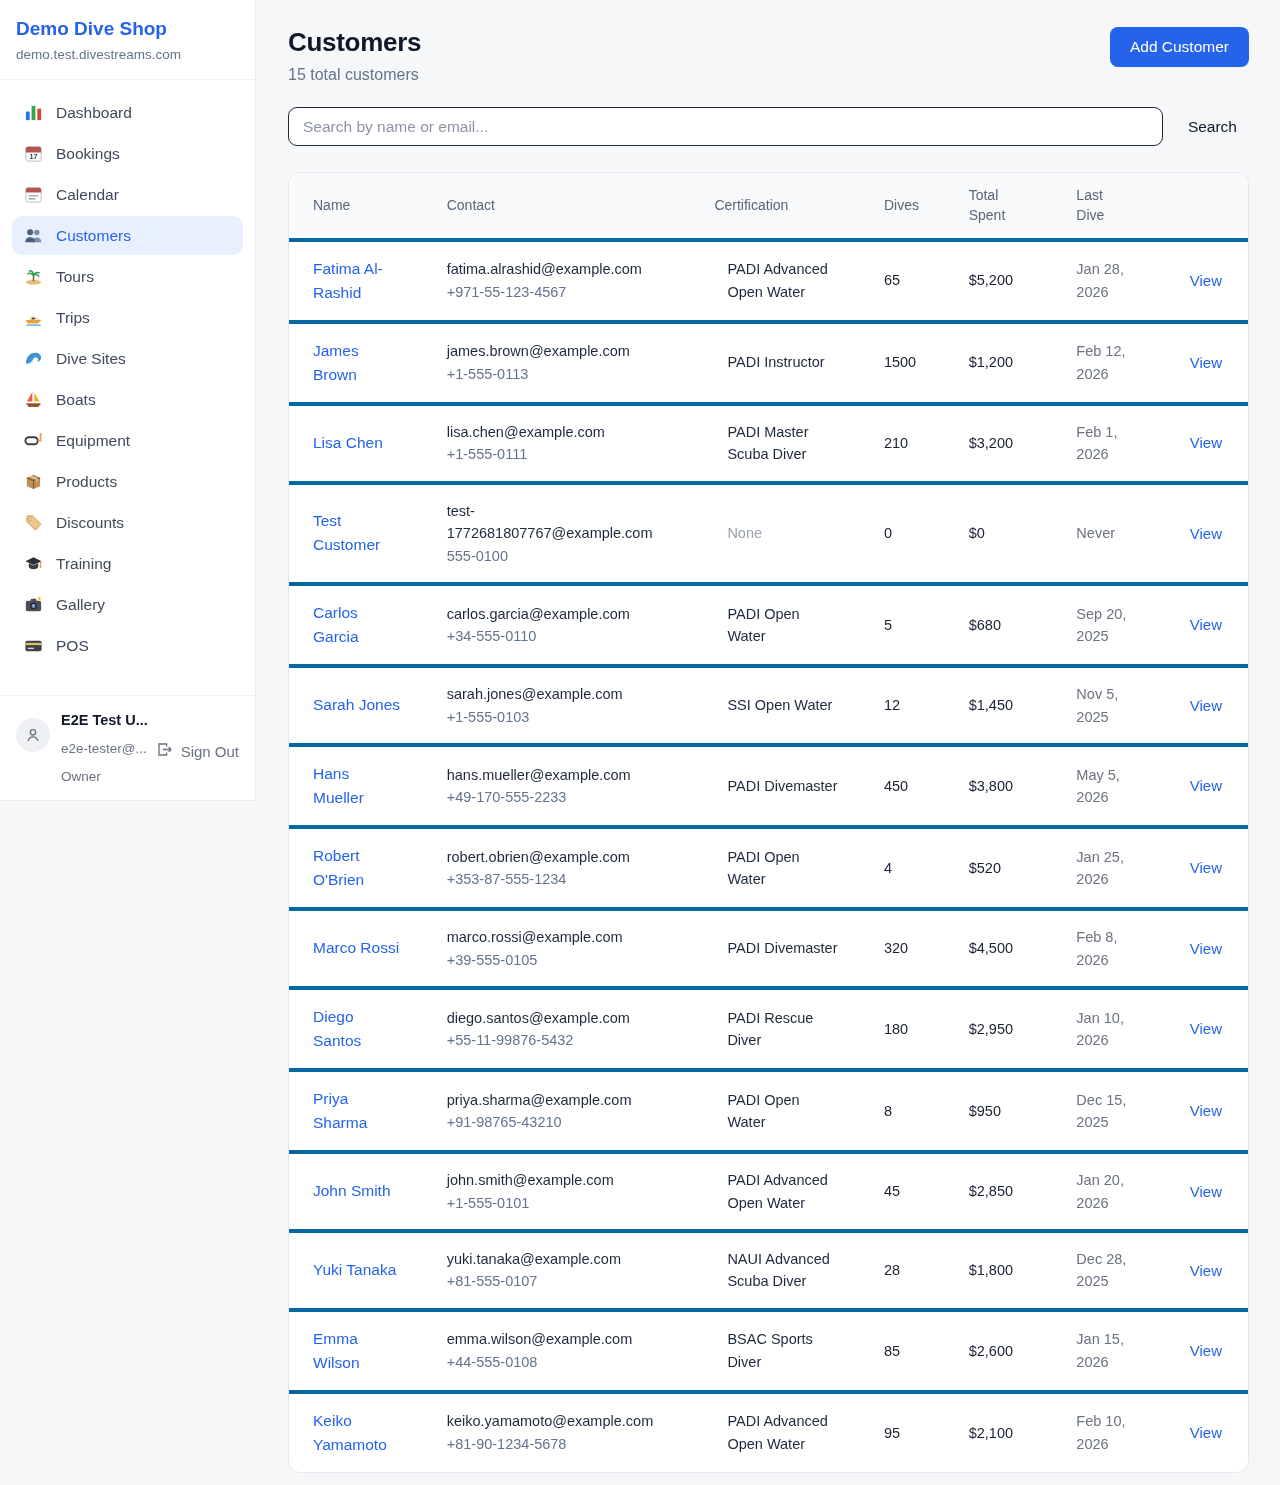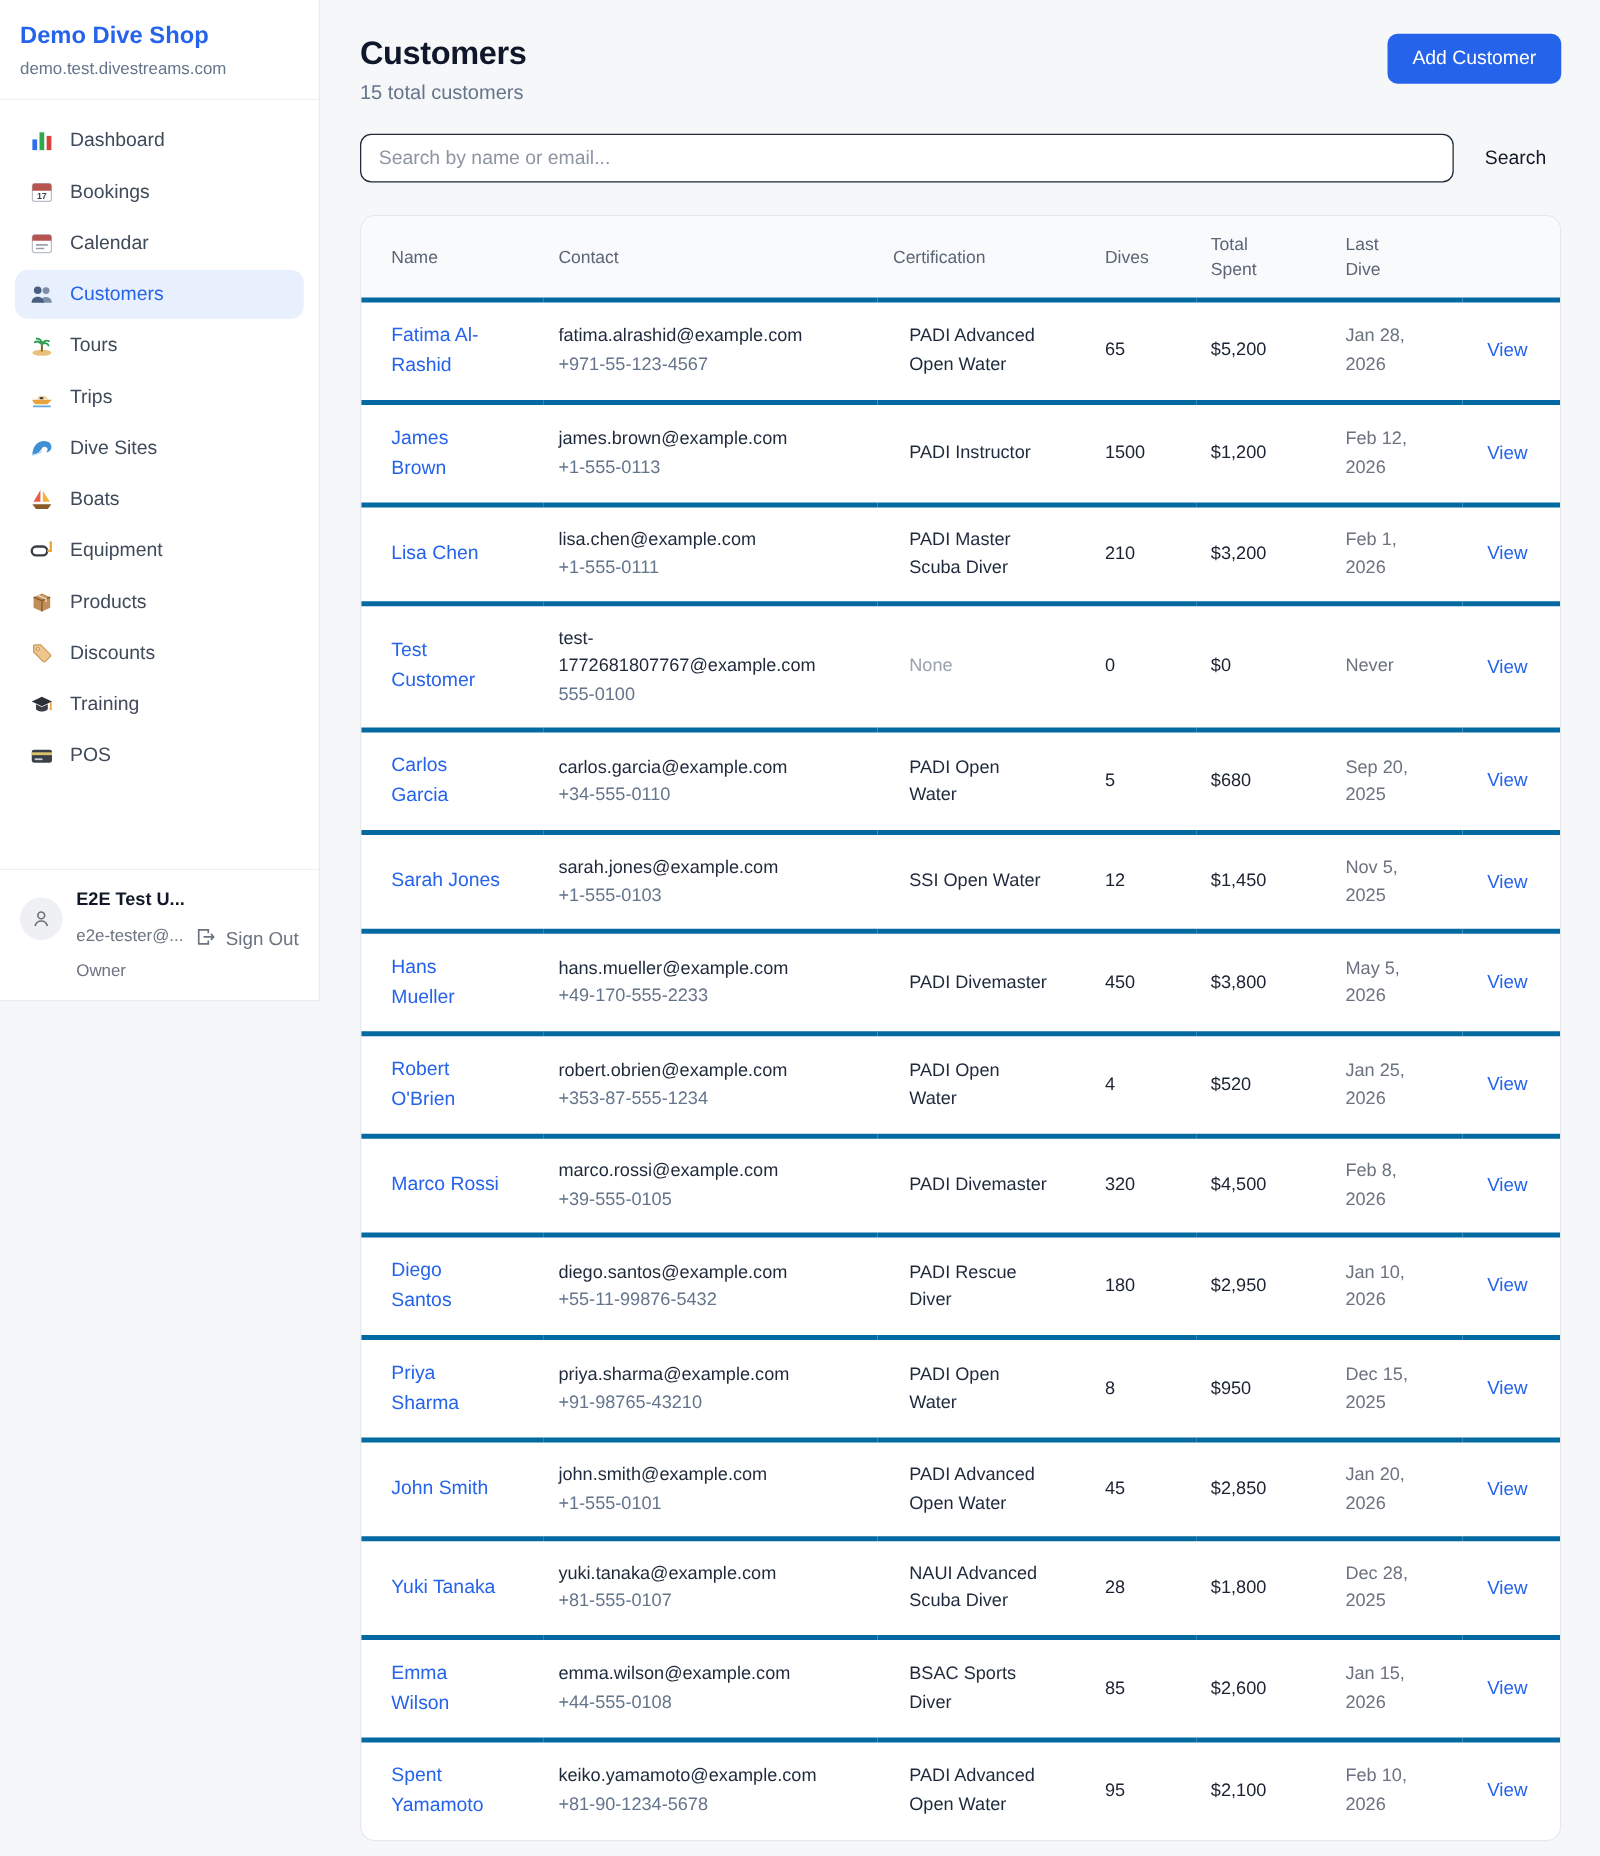--- a/index.html
+++ b/index.html
@@ -244,20 +244,32 @@
           <svg viewBox="0 0 20 20">
             <path d="M10 3.5L1.5 7.5 10 11.5l8.5-4z" fill="#2b2f36"></path>
             <path d="M5 9.8v3.7c0 1.4 2.2 2.5 5 2.5s5-1.1 5-2.5V9.8l-5 2.4z" fill="#3a3f47"></path>
             <path d="M17.5 8v4.5" stroke="#e8a33d" stroke-width="1.3"></path>
             <circle cx="17.5" cy="13.6" r="1.1" fill="#e8a33d"></circle>
           </svg>
         </span>
     <span class="nav-label">Training</span>
   </div>
 
+  <div class="nav-item">
+    <span class="nav-icon">
+          <svg viewBox="0 0 20 20">
+            <rect x="2" y="6" width="16" height="11" rx="2" fill="#4a4f57"></rect>
+            <rect x="7" y="4" width="6" height="3" rx="1" fill="#4a4f57"></rect>
+            <circle cx="10" cy="11.5" r="3.4" fill="#22262c"></circle>
+            <circle cx="10" cy="11.5" r="2" fill="#7fa8d9"></circle>
+            <circle cx="16.2" cy="3.8" r="1.6" fill="#f4c542"></circle>
+          </svg>
+        </span>
+    <span class="nav-label">Gallery</span>
+  </div>
 
   <div class="nav-item">
     <span class="nav-icon">
           <svg viewBox="0 0 20 20">
             <rect x="1.5" y="5" width="17" height="11" rx="1.8" fill="#3c4048"></rect>
             <rect x="1.5" y="7.2" width="17" height="2.4" fill="#d9c36a"></rect>
             <rect x="4" y="12.3" width="6.5" height="1.5" fill="#cfd3d9"></rect>
           </svg>
         </span>
     <span class="nav-label">POS</span>
@@ -491,21 +503,21 @@
       <div class="phone">+44-555-0108</div>
     </td>
     <td><span class="cert">BSAC Sports Diver</span></td>
     <td class="dives">85</td>
     <td class="spent">$2,600</td>
     <td><span class="lastdive">Jan 15, 2026</span></td>
     <td><a class="view-link">View</a></td>
   </tr>
 
   <tr>
-    <td><a class="cust-name">Spent Yamamoto</a></td>
+    <td><a class="cust-name">Keiko Yamamoto</a></td>
     <td>
       <div class="email">keiko.yamamoto@example.com</div>
       <div class="phone">+81-90-1234-5678</div>
     </td>
     <td><span class="cert">PADI Advanced Open Water</span></td>
     <td class="dives">95</td>
     <td class="spent">$2,100</td>
     <td><span class="lastdive">Feb 10, 2026</span></td>
     <td><a class="view-link">View</a></td>
   </tr>

